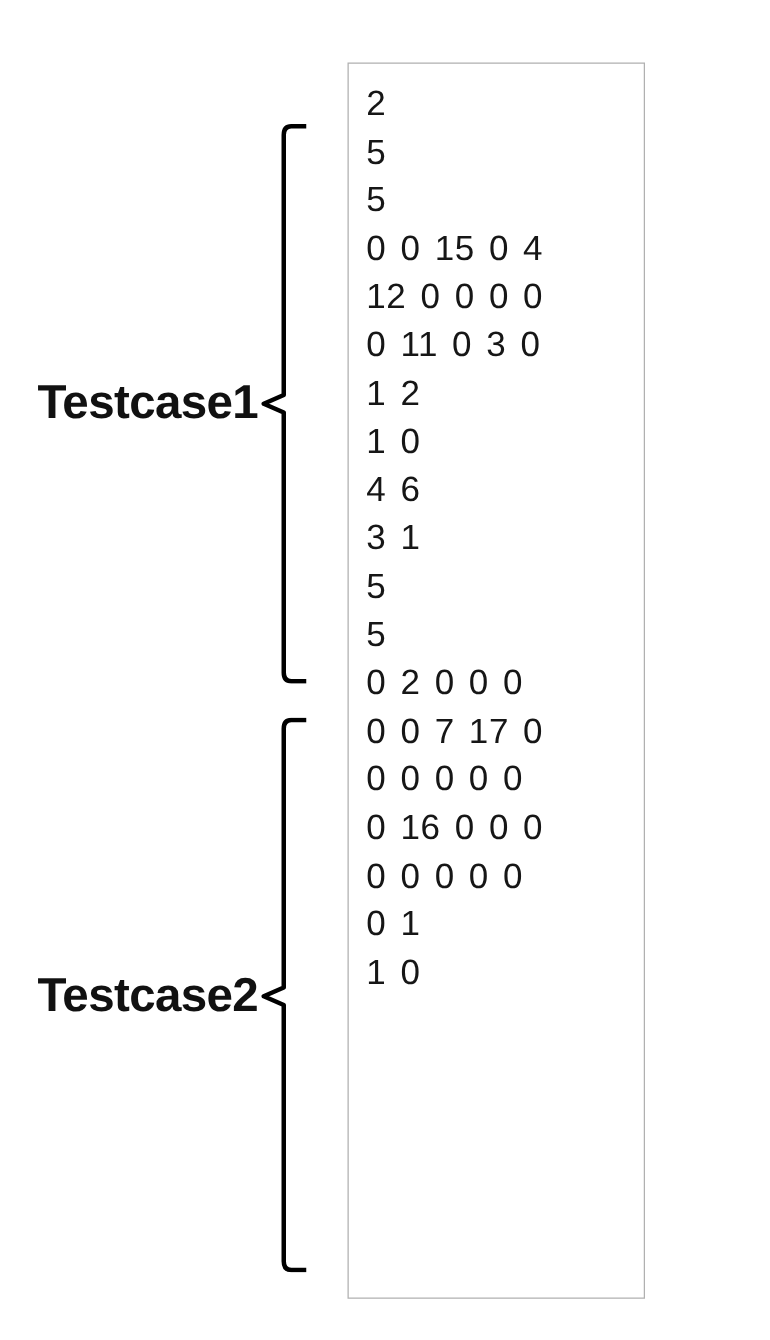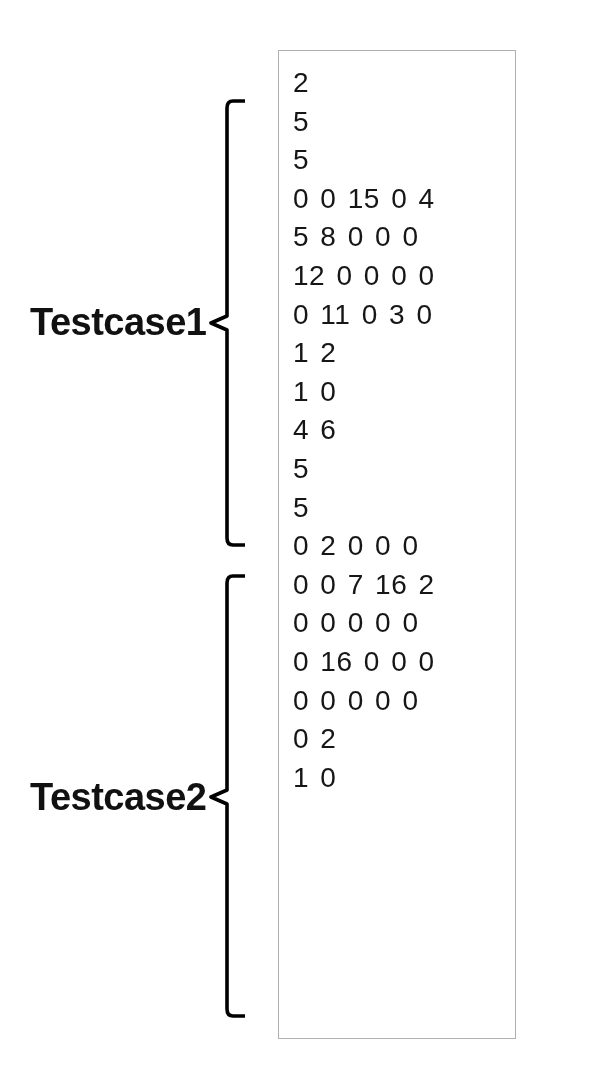--- a/index.html
+++ b/index.html
@@ -77,31 +77,31 @@
   <svg class="bracket bracket-2" viewBox="0 0 44 444" xmlns="http://www.w3.org/2000/svg">
     <path d="M 39 2 L 27 2 Q 21 2 21 9 L 21 216 L 5 223 L 21 230 L 21 435 Q 21 442 27 442 L 39 442" fill="none" stroke="#000000" stroke-width="3.6" stroke-linejoin="round" stroke-linecap="butt"></path>
   </svg>
 
   <div class="input-box">
     <div class="lines">
         <div class="code-line">2</div>
         <div class="code-line">5</div>
         <div class="code-line">5</div>
         <div class="code-line">0 0 15 0 4</div>
-        <div class="code-line">5 8 0 0 0</div>
         <div class="code-line">12 0 0 0 0</div>
         <div class="code-line">0 11 0 3 0</div>
         <div class="code-line">1 2</div>
         <div class="code-line">1 0</div>
         <div class="code-line">4 6</div>
+        <div class="code-line">3 1</div>
         <div class="code-line">5</div>
         <div class="code-line">5</div>
         <div class="code-line">0 2 0 0 0</div>
-        <div class="code-line">0 0 7 16 2</div>
+        <div class="code-line">0 0 7 17 0</div>
         <div class="code-line">0 0 0 0 0</div>
         <div class="code-line">0 16 0 0 0</div>
         <div class="code-line">0 0 0 0 0</div>
-        <div class="code-line">0 2</div>
+        <div class="code-line">0 1</div>
         <div class="code-line">1 0</div>
       </div>
   </div>
 
 </div>
 
 </body></html>

